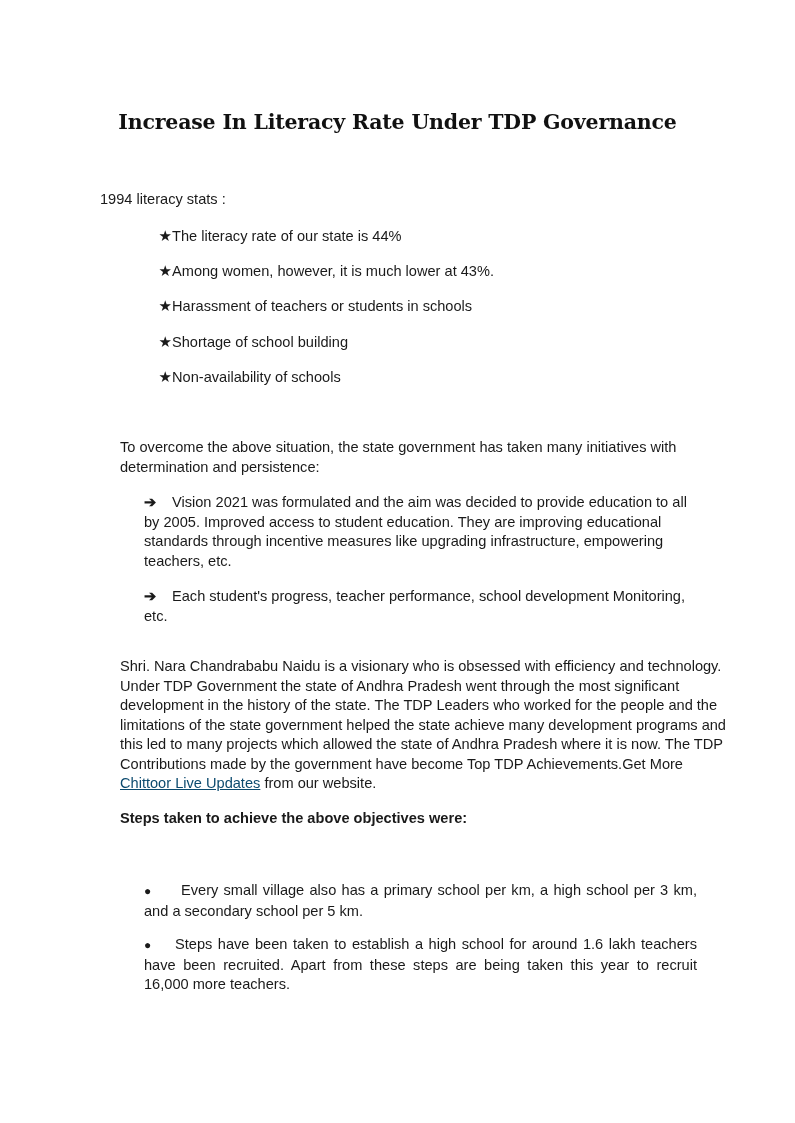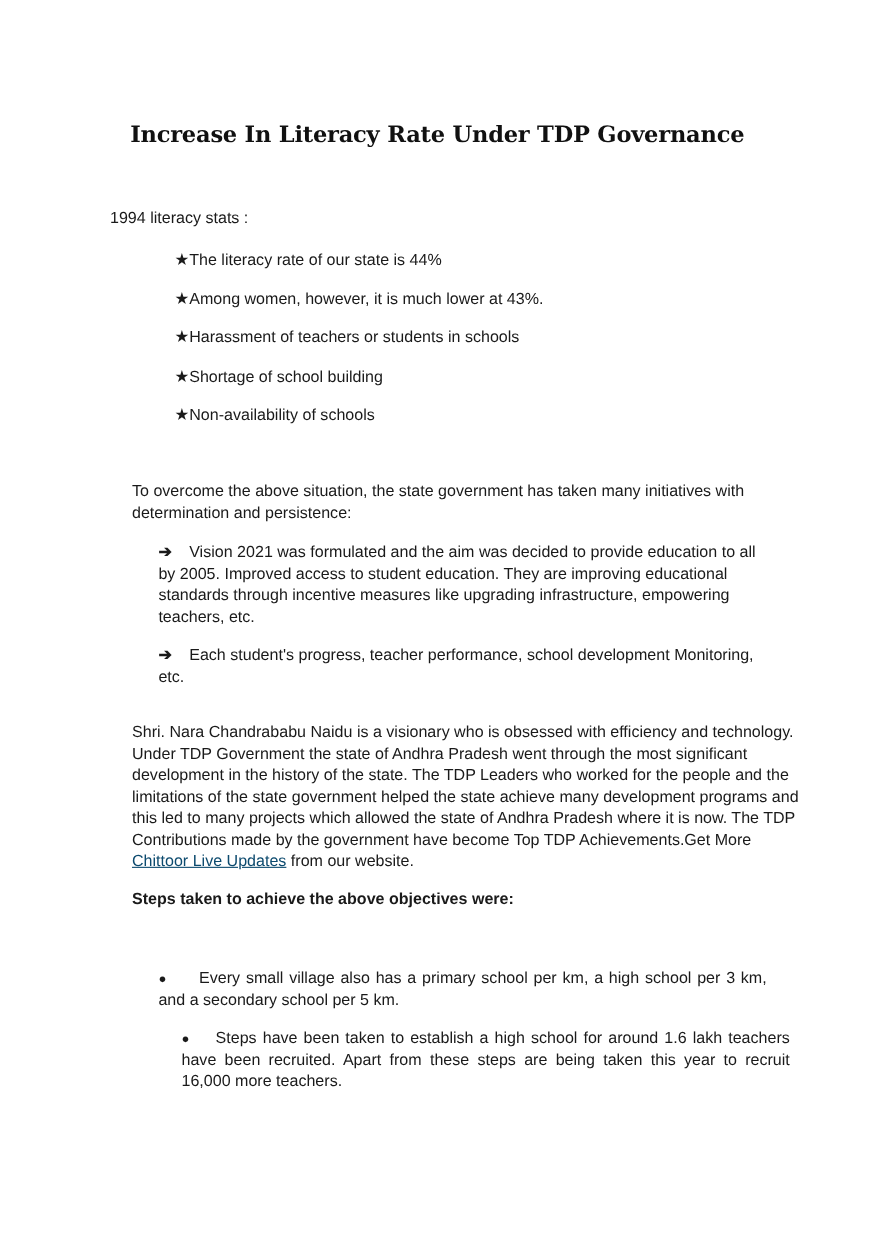--- a/index.html
+++ b/index.html
@@ -57,17 +57,17 @@
 
   <div class="para txt" style="top:657px;">
     <span>Shri. Nara Chandrababu Naidu is a visionary who is obsessed with efficiency and technology. Under TDP Government the state of Andhra Pradesh went through the most significant development in the history of the state. The TDP Leaders who worked for the people and the limitations of the state government helped the state achieve many development programs and this led to many projects which allowed the state of Andhra Pradesh where it is now.  The TDP Contributions made by the government have become Top TDP Achievements.Get More </span><a class="link" href="#">Chittoor Live Updates</a><span> from our website.</span>
   </div>
 
   <div class="para txt bold" style="top:809px;">Steps taken to achieve the above objectives were:</div>
 
   <div class="bullet-item txt" style="top:881px;">
     <span style="display:inline-block;width:37px;font-size:12px;">●</span><span>Every small village also has a primary school per km, a high school per 3 km, and a secondary school per 5 km.</span>
   </div>
-  <div class="bullet-item txt" style="top:935px;margin-left:21px;">
+  <div class="bullet-item txt" style="top:935px;">
     <span style="display:inline-block;width:31px;font-size:12px;">●</span><span>Steps have been taken to establish a high school for around 1.6 lakh teachers have been recruited. Apart from these steps are being taken this year to recruit 16,000 more teachers.</span>
   </div>
 
 </div>
 
 </body></html>

